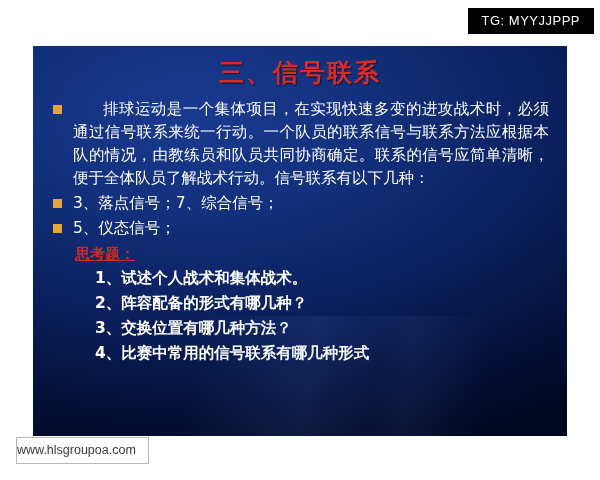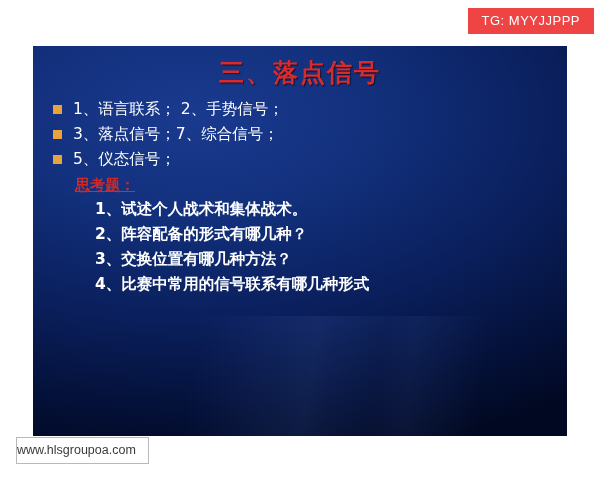--- a/index.html
+++ b/index.html
@@ -13,21 +13,21 @@
     font-family: "Liberation Sans", sans-serif;
     position: relative;
     overflow: hidden;
   }
 
   
   .tg-tag {
     position: absolute;
     top: 8px;
     right: 6px;
-    background: #ef4444;
+    background: #000000;
     color: #ffffff;
     font-size: 13px;
     font-family: "Liberation Sans", sans-serif;
     padding: 5px 14px 6px 14px;
     letter-spacing: 0.5px;
     z-index: 20;
   }
 
   
   .slide {
@@ -138,29 +138,29 @@
     z-index: 20;
   }
 </style>
 </head>
 <body>
 
 <div class="tg-tag">TG: MYYJJPPP</div>
 
 <div class="slide">
 
-  <div class="slide-title">三、落点信号</div>
+  <div class="slide-title">三、信号联系</div>
 
   <div class="body-block">
 
-
     <div class="bullet-row">
       <span class="bullet-marker"></span>
-      <div class="bullet-text">1、语言联系；  2、手势信号；</div>
+      <div class="bullet-text indent para">排球运动是一个集体项目，在实现快速多变的进攻战术时，必须通过信号联系来统一行动。一个队员的联系信号与联系方法应根据本队的情况，由教练员和队员共同协商确定。联系的信号应简单清晰，便于全体队员了解战术行动。信号联系有以下几种：</div>
     </div>
+
 
     <div class="bullet-row">
       <span class="bullet-marker"></span>
       <div class="bullet-text">3、落点信号；7、综合信号；</div>
     </div>
 
     <div class="bullet-row">
       <span class="bullet-marker"></span>
       <div class="bullet-text">5、仪态信号；</div>
     </div>

